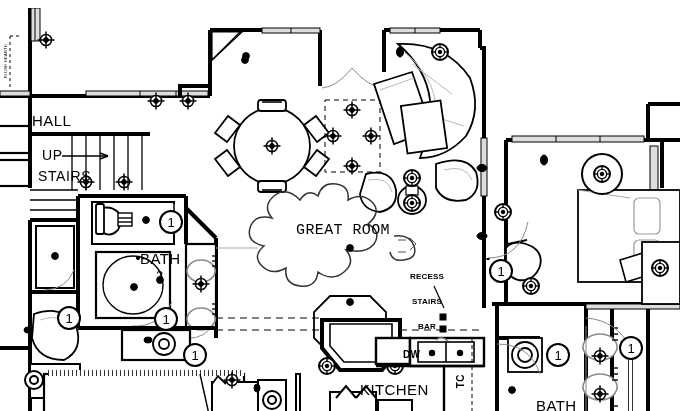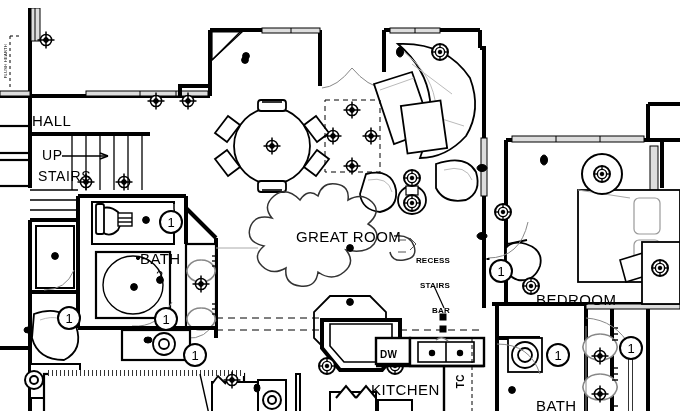--- a/index.html
+++ b/index.html
@@ -584,44 +584,43 @@
 
       <g stroke-width="1" stroke="#aaa">
         <path d="M216,240 L258,240"></path>
       </g>
 
     </g>
   </svg>
 
   <div class="lbl lbl-room" style="left:32px;top:105px;">HALL</div>
 
-  <div class="lbl lbl-room" style="left:296px;top:221px;">GREAT ROOM</div>
+  <div class="lbl lbl-room" style="left:296px;top:215px;font-family:Liberation Mono, monospace;">GREAT ROOM</div>
 
   <div class="lbl lbl-room" style="left:140px;top:243px;">BATH</div>
 
   <div class="lbl lbl-num" style="left:156px;top:261px;">2</div>
 
-  <div class="lbl lbl-room" style="left:536px;top:284px;">BEDROOM</div>
 
   <div class="lbl lbl-room" style="left:536px;top:390px;">BATH</div>
 
-  <div class="lbl lbl-room" style="left:371px;top:374px;">KITCHEN</div>
+  <div class="lbl lbl-room" style="left:360px;top:374px;">KITCHEN</div>
 
   <div class="lbl lbl-stair" style="left:42px;top:140px;">UP</div>
 
   <div class="lbl lbl-stair" style="left:38px;top:161px;text-align:right;">STAIRS</div>
 
-  <div class="lbl lbl-tiny" style="left:380px;top:342px;font-size:10px;">DW</div>
+  <div class="lbl lbl-tiny" style="left:403px;top:342px;font-size:10px;">DW</div>
 
   <div class="lbl lbl-tiny" style="left:456px;top:366px;font-size:10px;
               writing-mode:vertical-rl;transform:rotate(180deg);">TC</div>
 
   <div class="lbl lbl-vert" style="left:4px;top:36px;">FLUSH HEARTH</div>
 
-  <div class="lbl lbl-note" style="left:404px;top:232px;width:46px;text-align:right;">
+  <div class="lbl lbl-note" style="left:404px;top:248px;width:46px;">
     <div>RECESS</div>
     <div>STAIRS</div>
     <div>BAR</div>
   </div>
 
   <svg width="680" height="411" viewBox="0 0 680 411" style="pointer-events:none;">
     <g id="door-tags" fill="#fff" stroke="#000" stroke-width="2">
         <circle cx="171" cy="214" r="11" fill="#ffffff" stroke="#000000" stroke-width="2"></circle>
         <text x="171" y="219" text-anchor="middle" font-family="&quot;Liberation Sans&quot;, sans-serif" font-size="13" fill="#000000" stroke="none">1</text>
         <circle cx="166" cy="311" r="11" fill="#ffffff" stroke="#000000" stroke-width="2"></circle>

